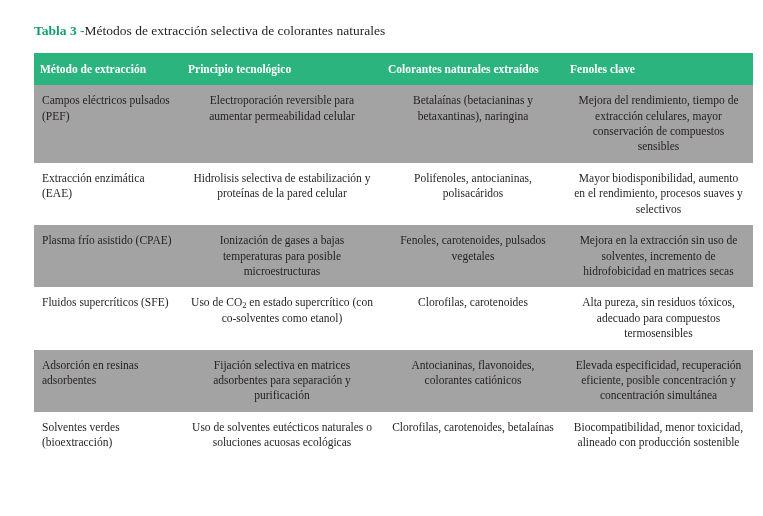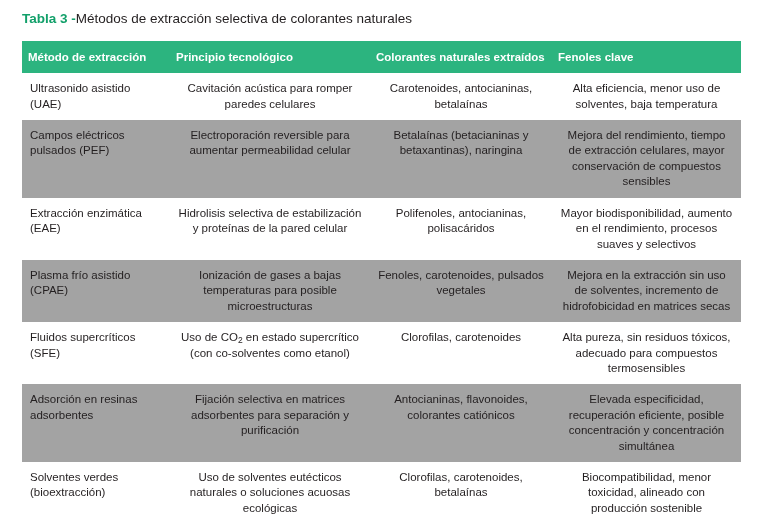--- a/index.html
+++ b/index.html
@@ -12,21 +12,22 @@
     background: #ffffff;
     font-family: "Liberation Sans", sans-serif;
     color: #231f20;
     overflow: hidden;
   }
   .page {
     position: relative;
     width: 763px;
     height: 432px;
     box-sizing: border-box;
-    padding: 0;
+    padding: 12px;
+    font-family: Liberation Serif, serif;
   }
   .caption {
     padding: 10px 22px 0 22px;
     font-size: 13.5px;
     line-height: 1.3;
     color: #231f20;
     white-space: nowrap;
   }
   .caption .caption-label {
     color: #12a06a;
@@ -103,26 +104,20 @@
     <thead>
       <tr>
         <th>Método de extracción</th>
         <th>Principio tecnológico</th>
         <th>Colorantes naturales extraídos</th>
         <th>Fenoles clave</th>
       </tr>
     </thead>
     <tbody>
 
-      <tr class="row-plain">
-        <td class="col-method">Ultrasonido asistido (UAE)</td>
-        <td class="col-principle">Cavitación acústica para romper paredes celulares</td>
-        <td class="col-colorants">Carotenoides, antocianinas, betalaínas</td>
-        <td class="col-advantages">Alta eficiencia, menor uso de solventes, baja temperatura</td>
-      </tr>
 
       <tr class="row-alt">
         <td class="col-method">Campos eléctricos pulsados (PEF)</td>
         <td class="col-principle">Electroporación reversible para aumentar permeabilidad celular</td>
         <td class="col-colorants">Betalaínas (betacianinas y betaxantinas), naringina</td>
         <td class="col-advantages">Mejora del rendimiento, tiempo de extracción celulares, mayor conservación de compuestos sensibles</td>
       </tr>
 
       <tr class="row-plain">
         <td class="col-method">Extracción enzimática (EAE)</td>

